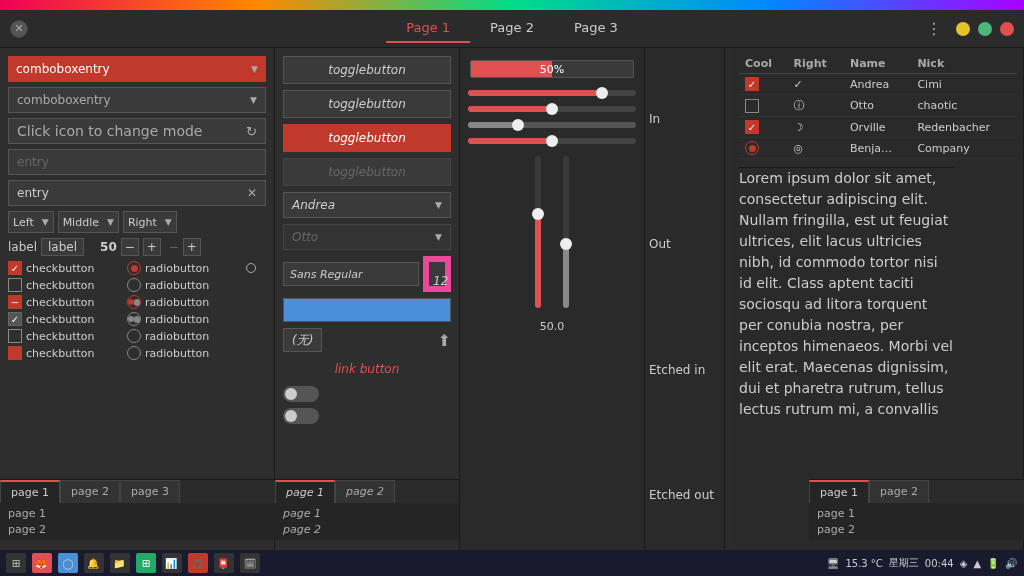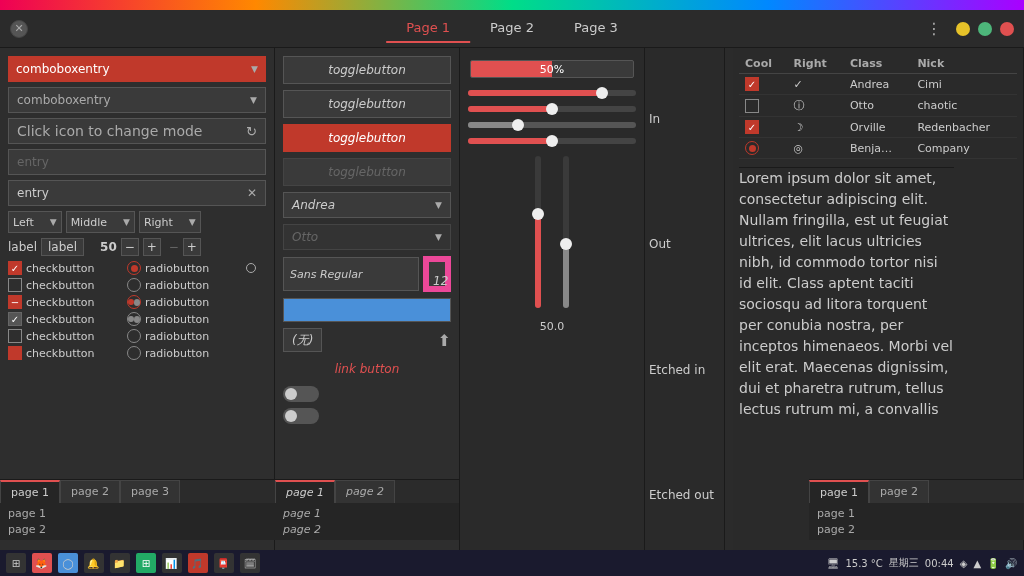--- a/index.html
+++ b/index.html
@@ -148,21 +148,21 @@
       align-items: center;
     }
     .align-combo {
       background: #3a3a3a;
       border: 1px solid #555;
       color: #ccc;
       font-size: 11px;
       padding: 2px 4px;
       display: flex;
       align-items: center;
-      gap: 16px;
+      gap: 8px;
       cursor: pointer;
       height: 22px;
     }
 
     .label-row {
       display: flex;
       align-items: center;
       gap: 4px;
       font-size: 12px;
       color: #ccc;
@@ -270,21 +270,21 @@
       align-items: center;
       justify-content: space-between;
       height: 26px;
       font-size: 12px;
     }
     .font-row {
       display: flex; gap: 4px; align-items: center;
     }
     .font-select {
       background: #3a3a3a; border: 1px solid #555; color: #ccc;
-      padding: 2px 6px; font-size: 12px; flex: 1; height: 34px;
+      padding: 2px 6px; font-size: 12px; flex: 1; height: 24px;
     }
     .font-size-input {
       background: #3a3a3a; border: 6px solid #ec4899; color: #ccc;
       padding: 12px 4px; font-size: 12px; width: 28px; height: 24px; text-align: center;
     }
     .color-preview {
       background: #4a90d9;
       height: 24px;
       border: 1px solid #555;
     }
@@ -728,21 +728,21 @@
         <div class="v-label">Etched in</div>
         <div class="v-label">Etched out</div>
       </div>
 
       <div class="table-panel">
         <table class="data-table">
           <thead>
             <tr>
               <th>Cool</th>
               <th>Right</th>
-              <th>Class</th>
+              <th>Name</th>
               <th>Nick</th>
             </tr>
           </thead>
           <tbody>
             <tr>
               <td>
                   <div class="check-box checked" style="width:14px;height:14px;font-size:10px;">✓</div>
                 </td>
               <td>✓</td>
               <td>Andrea</td>

